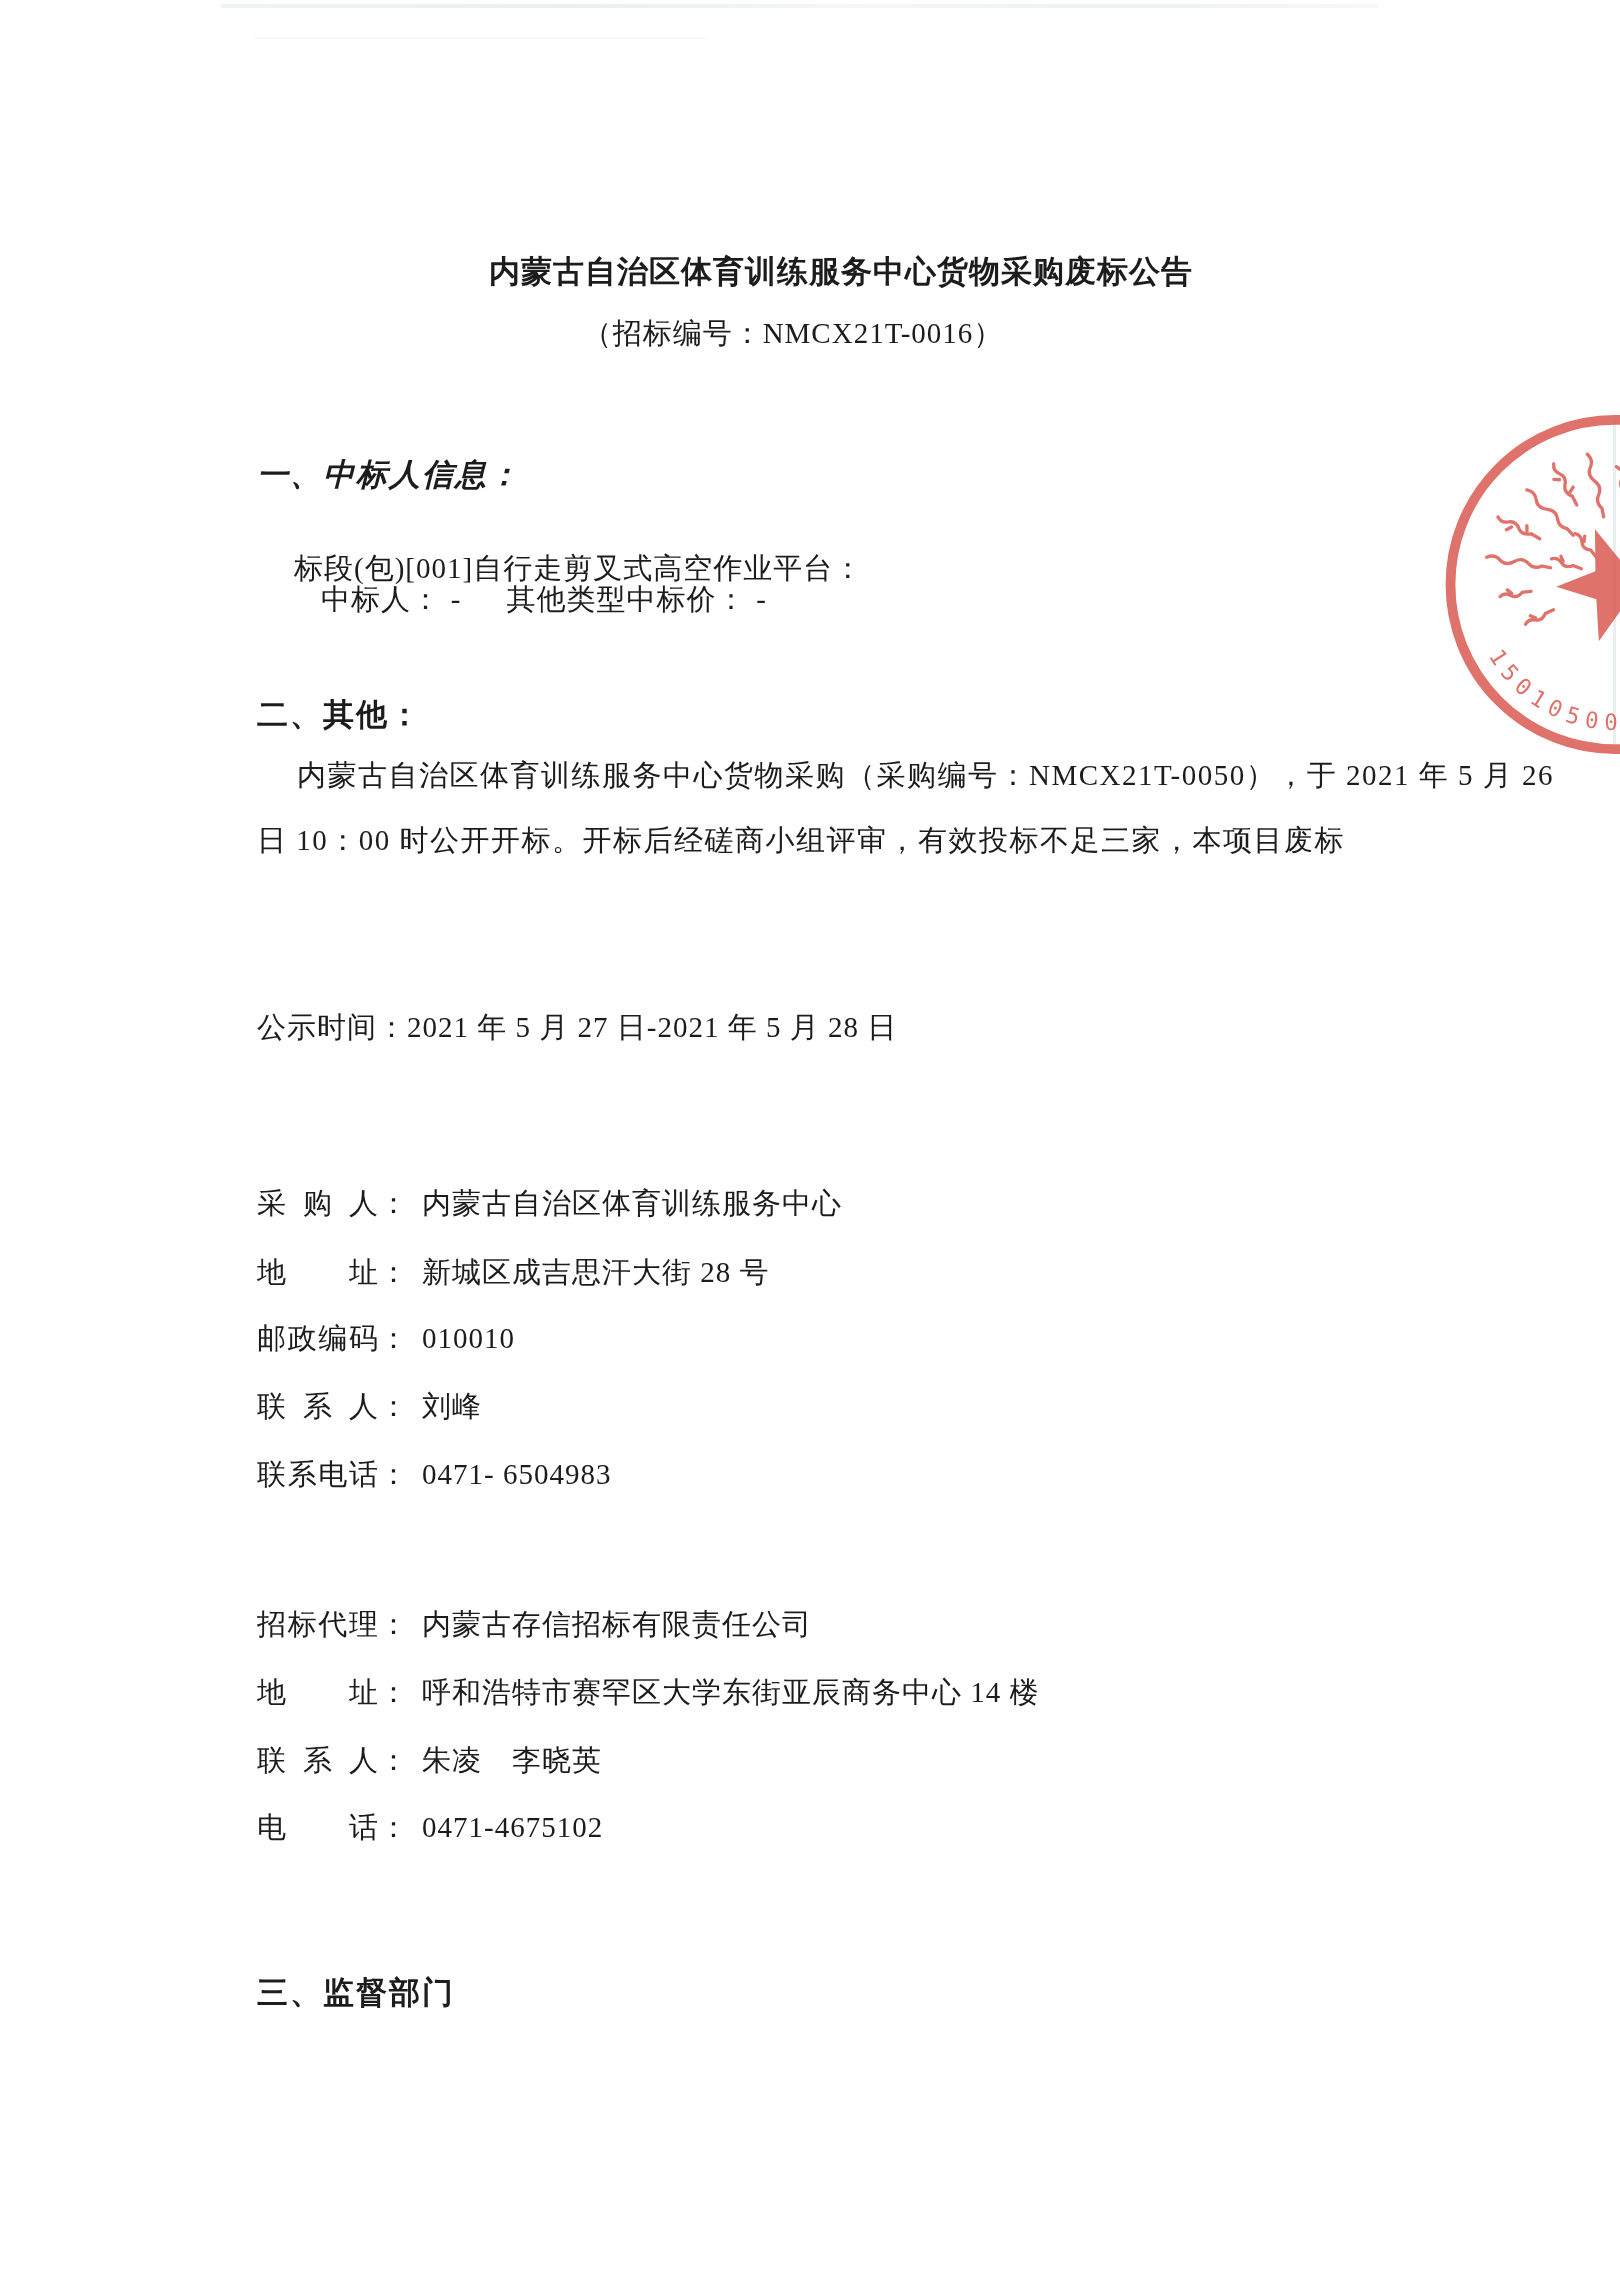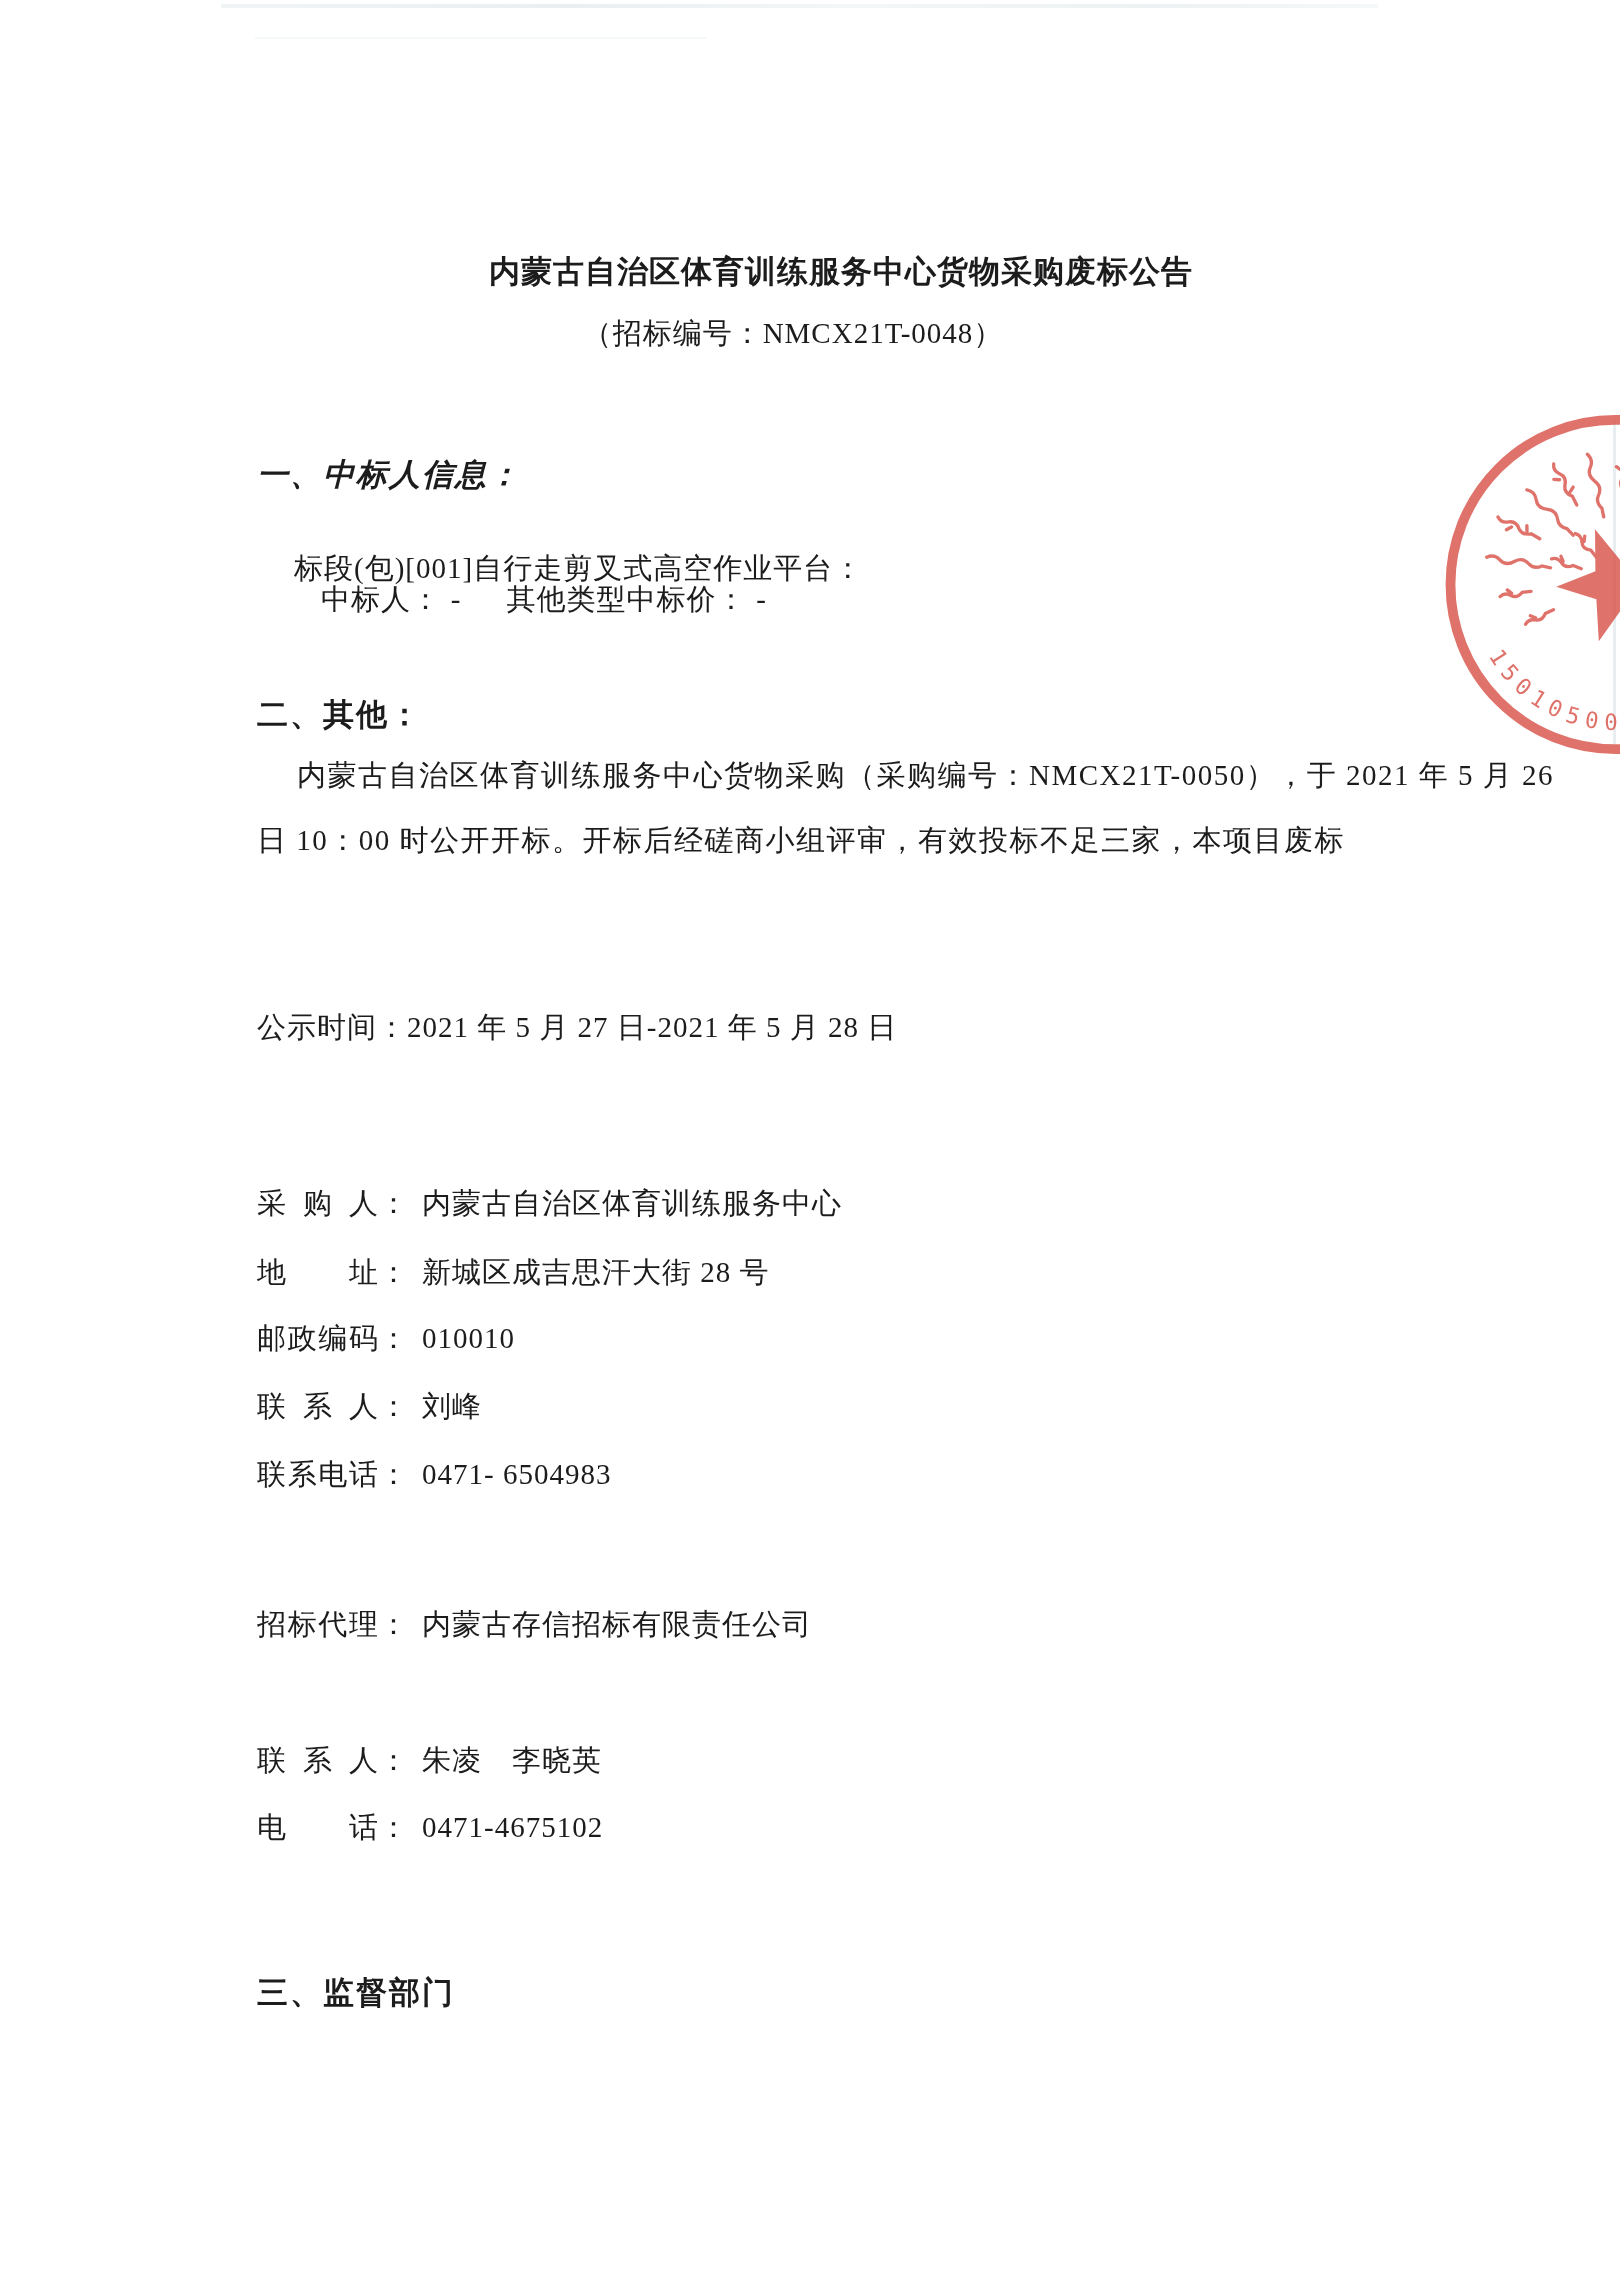--- a/index.html
+++ b/index.html
@@ -104,21 +104,21 @@
 </head>
 <body>
 
 <div class="page">
 
   <div class="scan-artifact-top"></div>
   <div class="scan-artifact-top2"></div>
   <div class="scan-artifact-right"></div>
 
   <div class="line doc-title">内蒙古自治区体育训练服务中心货物采购废标公告</div>
-  <div class="line doc-subtitle">（招标编号：NMCX21T-0048）</div>
+  <div class="line doc-subtitle">（招标编号：NMCX21T-0016）</div>
 
   <div class="line heading h1">一、中标人信息：</div>
   <div class="line lot-line">标段(包)[001]自行走剪叉式高空作业平台：</div>
   <div class="line winner-line">
     <span>中标人：</span><span class="winner-value">-</span><span class="other-group">其他类型中标价：</span><span class="other-value">-</span>
   </div>
 
   <div class="line heading h2">二、其他：</div>
   <div class="line para-line1">内蒙古自治区体育训练服务中心货物采购（采购编号：NMCX21T-0050），于 2021 年 5 月 26</div>
   <div class="line para-line2">日 10：00 时公开开标。开标后经磋商小组评审，有效投标不足三家，本项目废标</div>
@@ -135,20 +135,23 @@
   </div>
   <div class="line contact-row p-row-3">
     <span class="contact-label">联系人</span><span>：</span><span class="contact-value">刘峰</span>
   </div>
   <div class="line contact-row p-row-4">
     <span class="contact-label">联系电话</span><span>：</span><span class="contact-value">0471- 6504983</span>
   </div>
 
   <div class="line contact-row a-row-0">
     <span class="contact-label">招标代理</span><span>：</span><span class="contact-value">内蒙古存信招标有限责任公司</span>
+  </div>
+  <div class="line contact-row a-row-1">
+    <span class="contact-label">地址</span><span>：</span><span class="contact-value">呼和浩特市赛罕区大学东街亚辰商务中心 14 楼</span>
   </div>
   <div class="line contact-row a-row-2">
     <span class="contact-label">联系人</span><span>：</span><span class="contact-value">朱凌　李晓英</span>
   </div>
   <div class="line contact-row a-row-3">
     <span class="contact-label">电话</span><span>：</span><span class="contact-value">0471-4675102</span>
   </div>
 
   <div class="line heading h3">三、监督部门</div>
 

